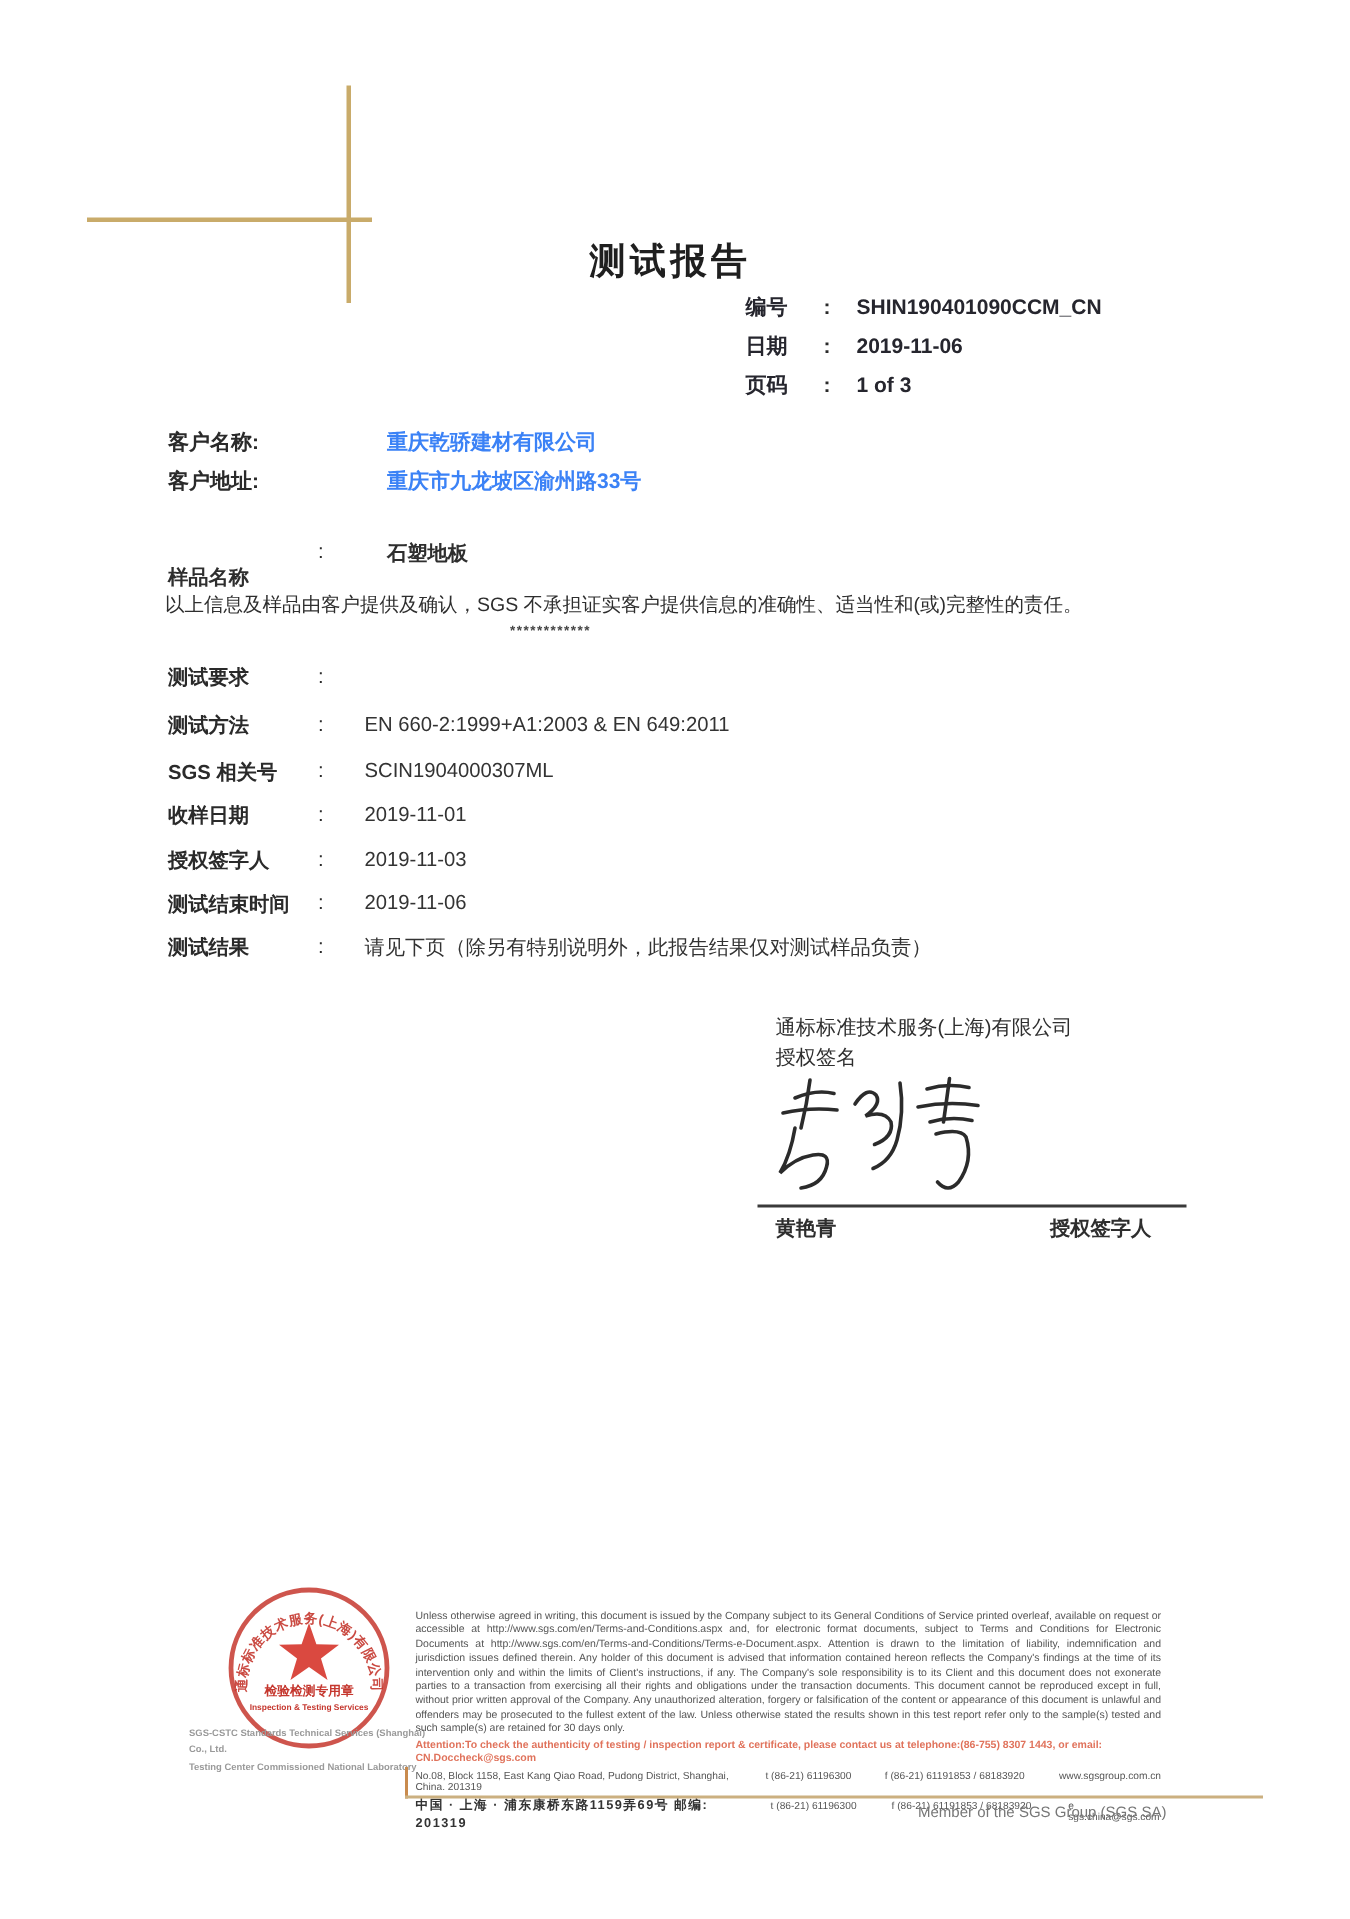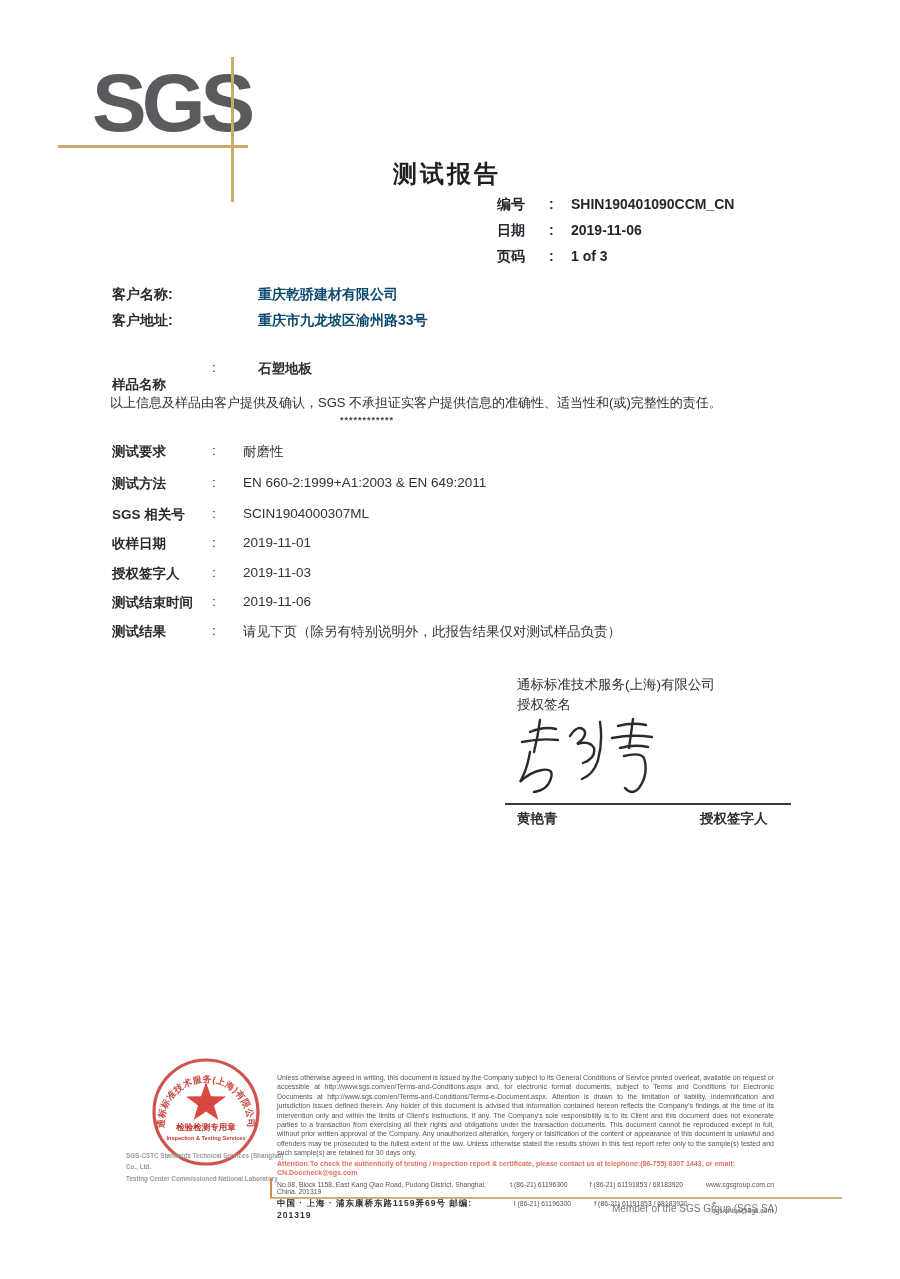--- a/index.html
+++ b/index.html
@@ -15,21 +15,21 @@
   
   .title{position:absolute;left:393px;top:158px;font-size:24px;font-weight:700;
          letter-spacing:3px;color:#1f1f1f;margin:0;}
   .meta-row{position:absolute;left:497px;display:grid;grid-template-columns:52px 22px auto;
             font-size:14px;font-weight:700;color:#26262e;}
   .meta-r0{top:196px;} .meta-r1{top:222px;} .meta-r2{top:248px;}
 
   
   .crow{position:absolute;left:112px;display:grid;grid-template-columns:146px auto;font-size:14px;}
   .crow .lbl{font-weight:700;color:#2a2a2a;}
-  .crow .val{font-weight:700;color:#0c4a6e;}
+  .crow .val{font-weight:700;color:#3b82f6;}
   .crow-0{top:286px;} .crow-1{top:312px;}
   .srow{position:absolute;left:112px;top:360px;display:grid;
         grid-template-columns:100px 46px auto;font-size:13.5px;}
   .srow .lbl{font-weight:700;margin-top:16px;} .srow .val{font-weight:700;}
 
   .disclaimer{position:absolute;left:110px;top:394px;width:690px;font-size:13px;color:#2e2e2e;}
   .stars{position:absolute;left:340px;top:415px;font-size:9px;letter-spacing:1px;color:#444;font-weight:700;}
 
   
   .drow{position:absolute;left:112px;display:grid;grid-template-columns:100px 31px auto;
@@ -66,21 +66,20 @@
   .addr-cn .a-web{font-size:6.8px;}
   .foot-rule{position:absolute;left:270px;top:1197px;width:572px;height:2px;background:#cbb080;}
   .foot-vline{position:absolute;left:270px;top:1178px;width:2px;height:21px;background:#c98b4e;}
   .member{position:absolute;left:592px;top:1203px;font-size:10px;color:#777;padding-left:20px;}
 </style>
 </head>
 <body>
 
 <div class="page">
 
-  <div class="logo-text">SGS</div>
   <div class="logo-hline"></div>
   <div class="logo-vline"></div>
 
   <h1 class="title">测试报告</h1>
 
   <div class="meta-row meta-r0">
     <span>编号</span>
     <span class="colon">:</span>
     <span>SHIN190401090CCM_CN</span>
   </div>
@@ -108,21 +107,20 @@
     <span class="colon">:</span>
     <span class="val">石塑地板</span>
   </div>
 
   <div class="disclaimer">以上信息及样品由客户提供及确认，SGS 不承担证实客户提供信息的准确性、适当性和(或)完整性的责任。</div>
   <div class="stars">************</div>
 
   <div class="drow drow-0">
     <span class="lbl">测试要求</span>
     <span class="colon">:</span>
-    <span class="val">耐磨性</span>
   </div>
   <div class="drow drow-1">
     <span class="lbl">测试方法</span>
     <span class="colon">:</span>
     <span class="val">EN 660-2:1999+A1:2003 &amp; EN 649:2011</span>
   </div>
   <div class="drow drow-2">
     <span class="lbl">SGS 相关号</span>
     <span class="colon">:</span>
     <span class="val">SCIN1904000307ML</span>

